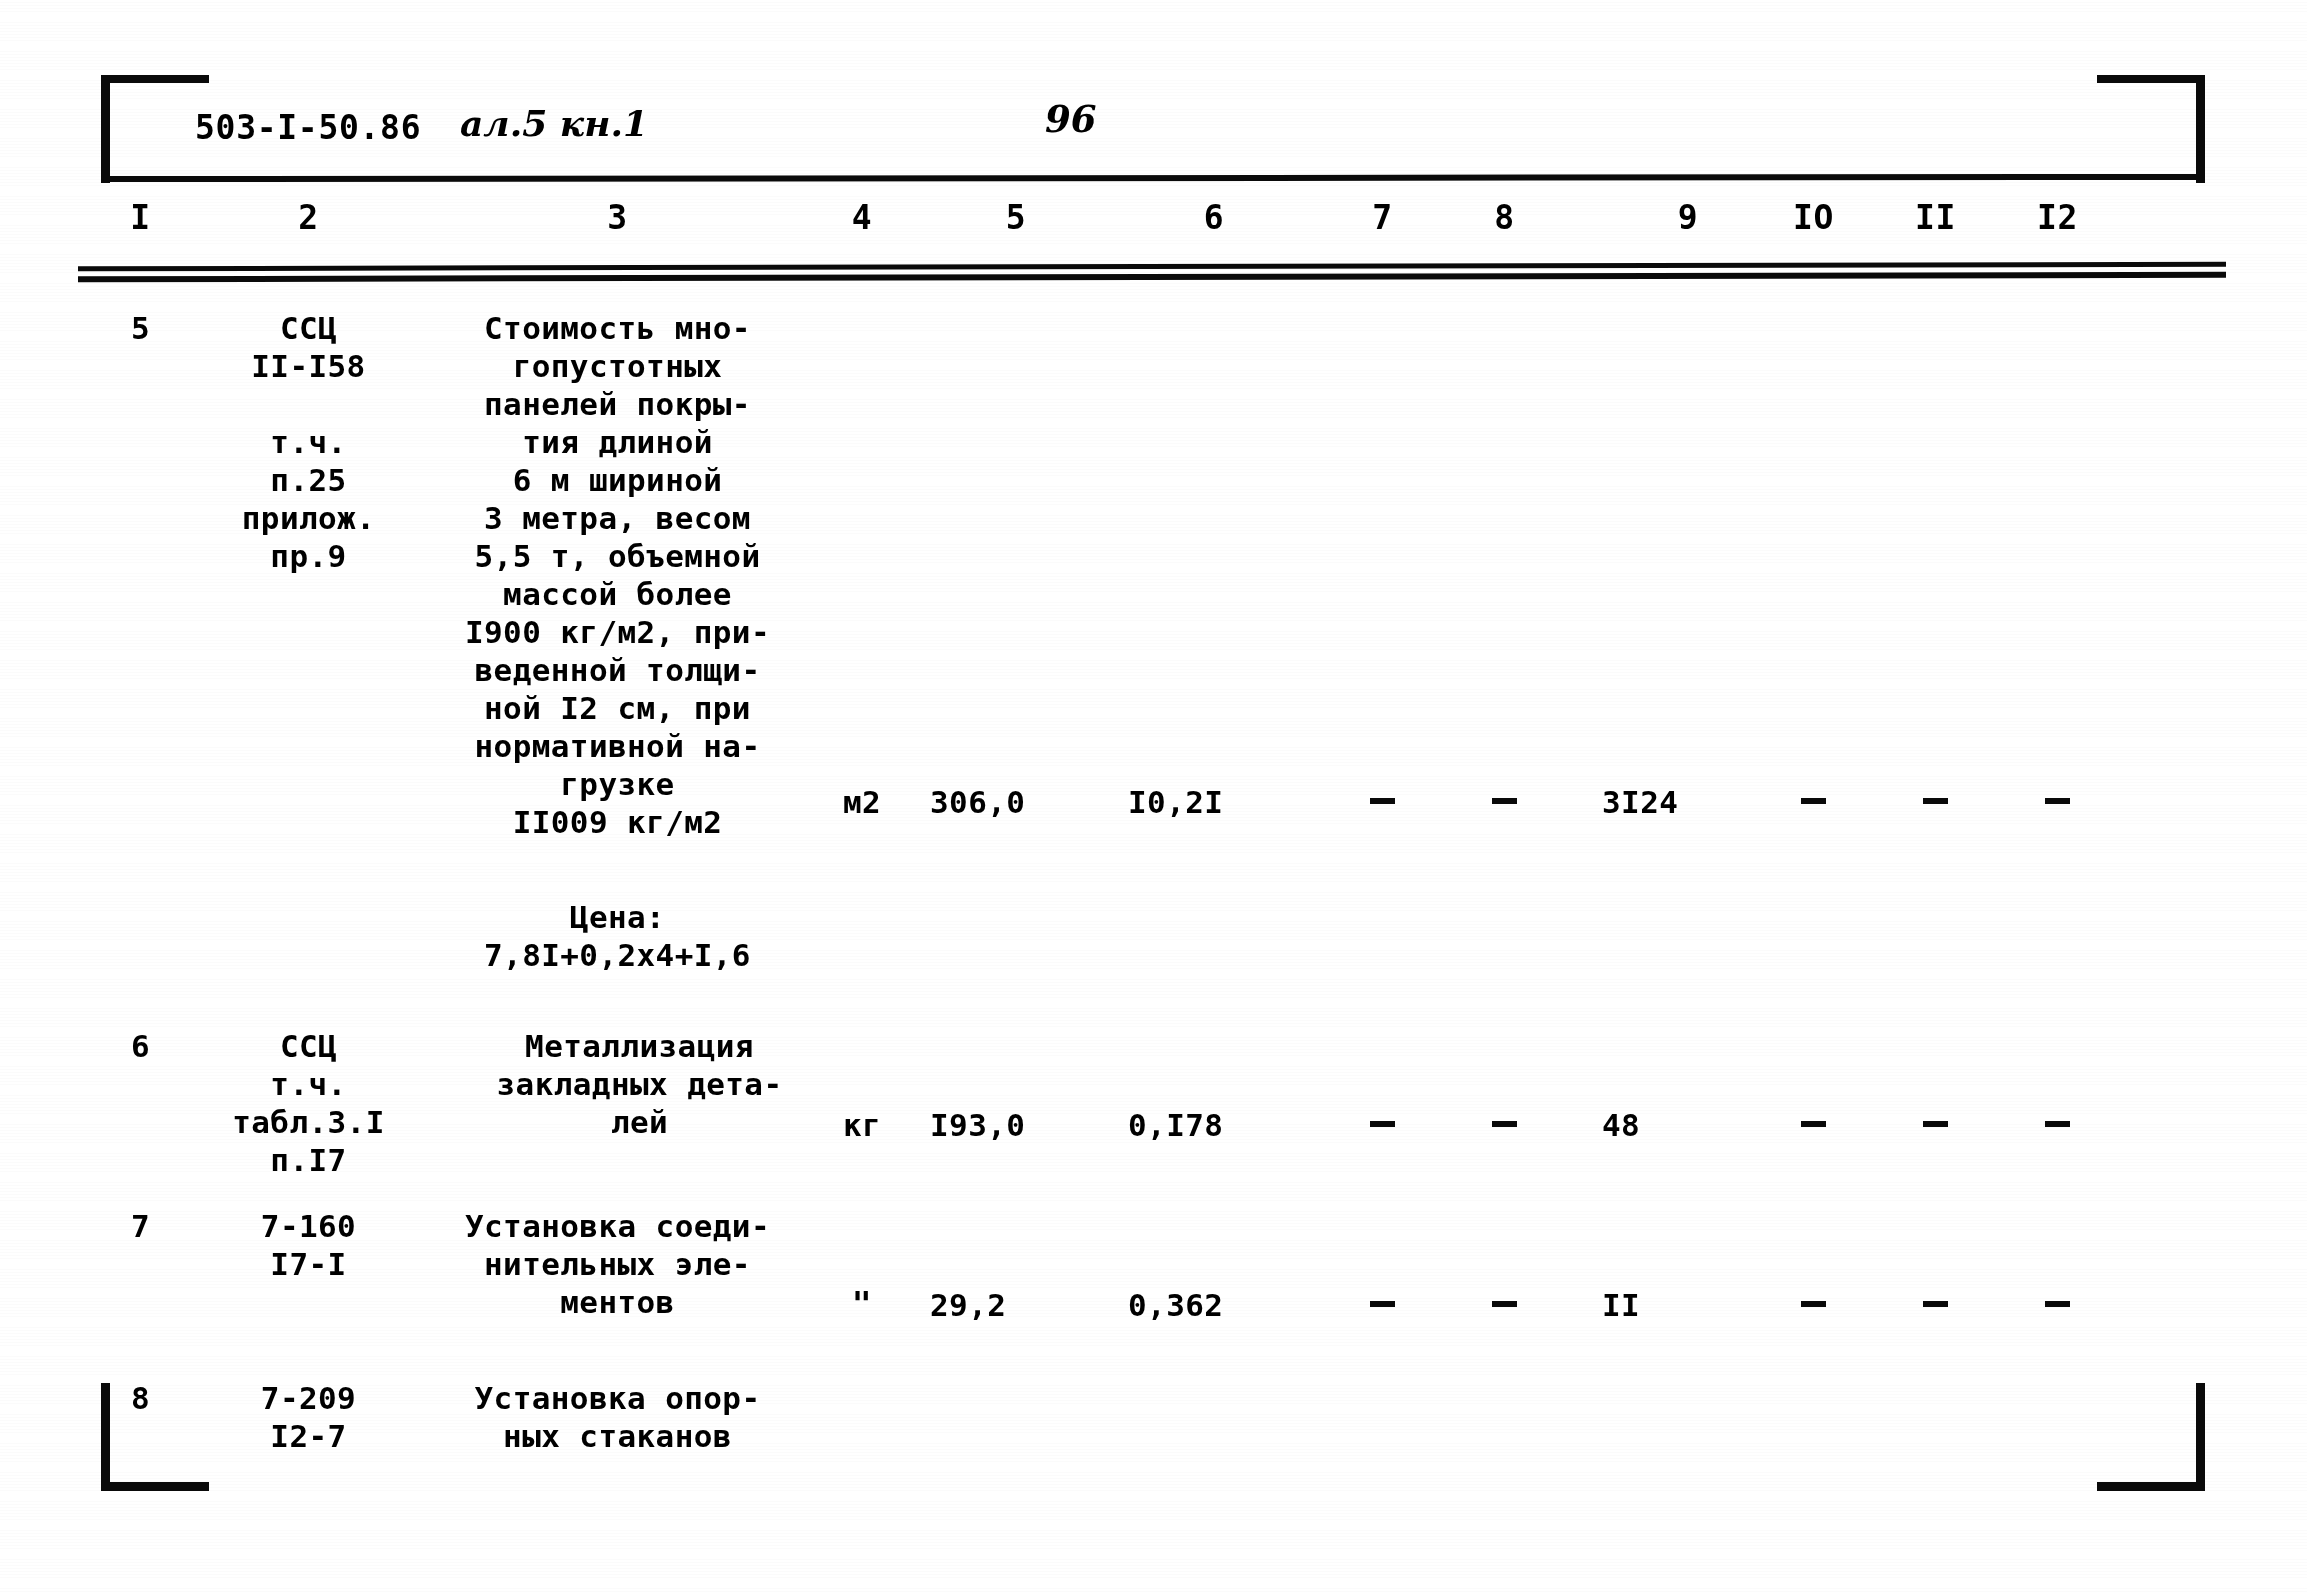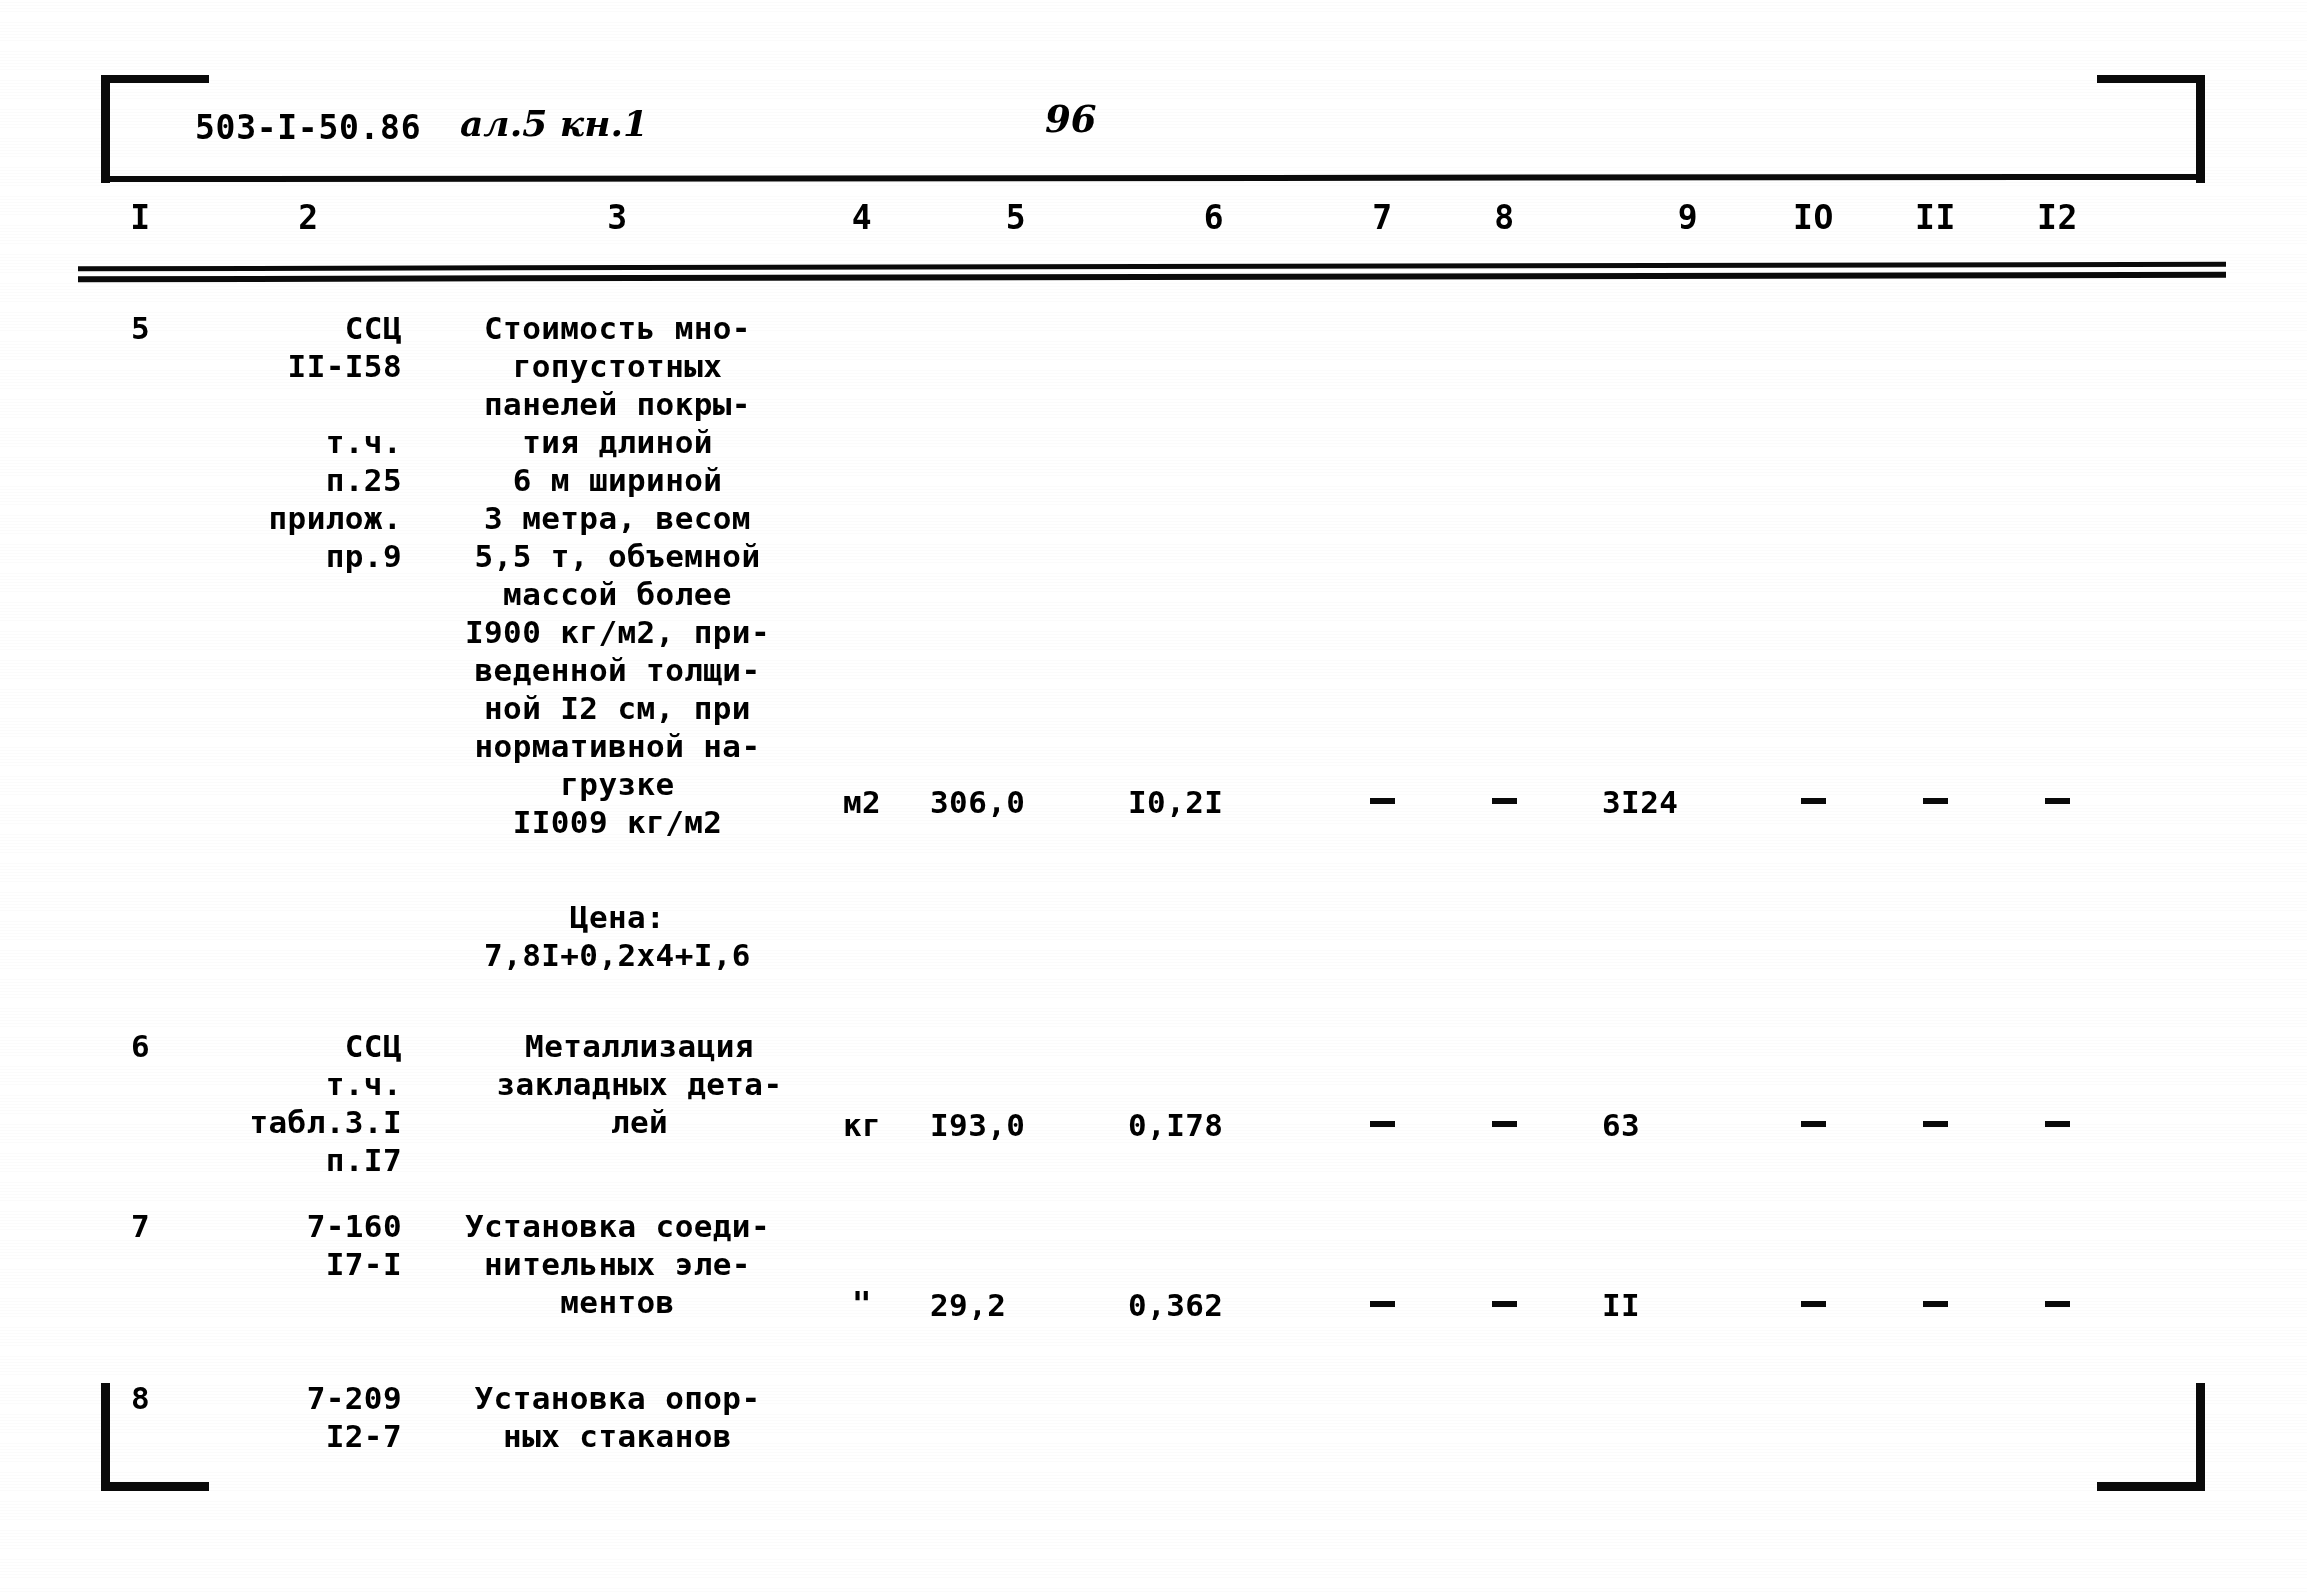--- a/index.html
+++ b/index.html
@@ -131,21 +131,21 @@
   }
   .cell {
     position: absolute;
     font-size: 31px;
     font-weight: bold;
     line-height: 38px;
     letter-spacing: 0.4px;
     white-space: pre-line;
   }
   .c-num   { width: 65px;  text-align: center; }
-  .c-code  { text-align: right; }
+  .c-code  { text-align: center; }
   .c-desc  { text-align: center; }
   .c-unit  { width: 108px; text-align: center; }
   .c-val   { width: 172px; }
   .c-dash  { width: 79px; text-align: center; }
 
   .dash-glyph {
     display: inline-block;
     width: 24.4px;
     height: 6.5px;
     background: #0a0a0a;
@@ -249,21 +249,21 @@
 табл.3.I
 п.I7</div>
         <div class="cell c-desc" style="left: 467px; width: 345px; top: 0px;">Металлизация
 закладных дета-
 лей</div>
         <div class="cell c-unit" style="left: 808px; width: 108px; top: 79px;">кг</div>
         <div class="cell c-val" style="left: 930px; width: 172px; top: 79px;">I93,0</div>
         <div class="cell c-val" style="left: 1128px; width: 172px; top: 79px;">0,I78</div>
         <div class="cell c-dash" style="left: 1343px; width: 79px; top: 79px;"><span class="dash-glyph"></span></div>
         <div class="cell c-dash" style="left: 1465px; width: 79px; top: 79px;"><span class="dash-glyph"></span></div>
-        <div class="cell c-val" style="left: 1602px; width: 172px; top: 79px;">63</div>
+        <div class="cell c-val" style="left: 1602px; width: 172px; top: 79px;">48</div>
         <div class="cell c-dash" style="left: 1774px; width: 79px; top: 79px;"><span class="dash-glyph"></span></div>
         <div class="cell c-dash" style="left: 1896px; width: 79px; top: 79px;"><span class="dash-glyph"></span></div>
         <div class="cell c-dash" style="left: 2018px; width: 79px; top: 79px;"><span class="dash-glyph"></span></div>
       </div>
       <div class="row" style="position: absolute; left: 0px; top: 898px;">
         <div class="cell c-num" style="left: 108px; width: 65px; top: 0px;">7</div>
         <div class="cell c-code" style="left: 215px; width: 187px; top: 0px;">7-160
 I7-I</div>
         <div class="cell c-desc" style="left: 445px; width: 345px; top: 0px;">Установка соеди-
 нительных эле-

